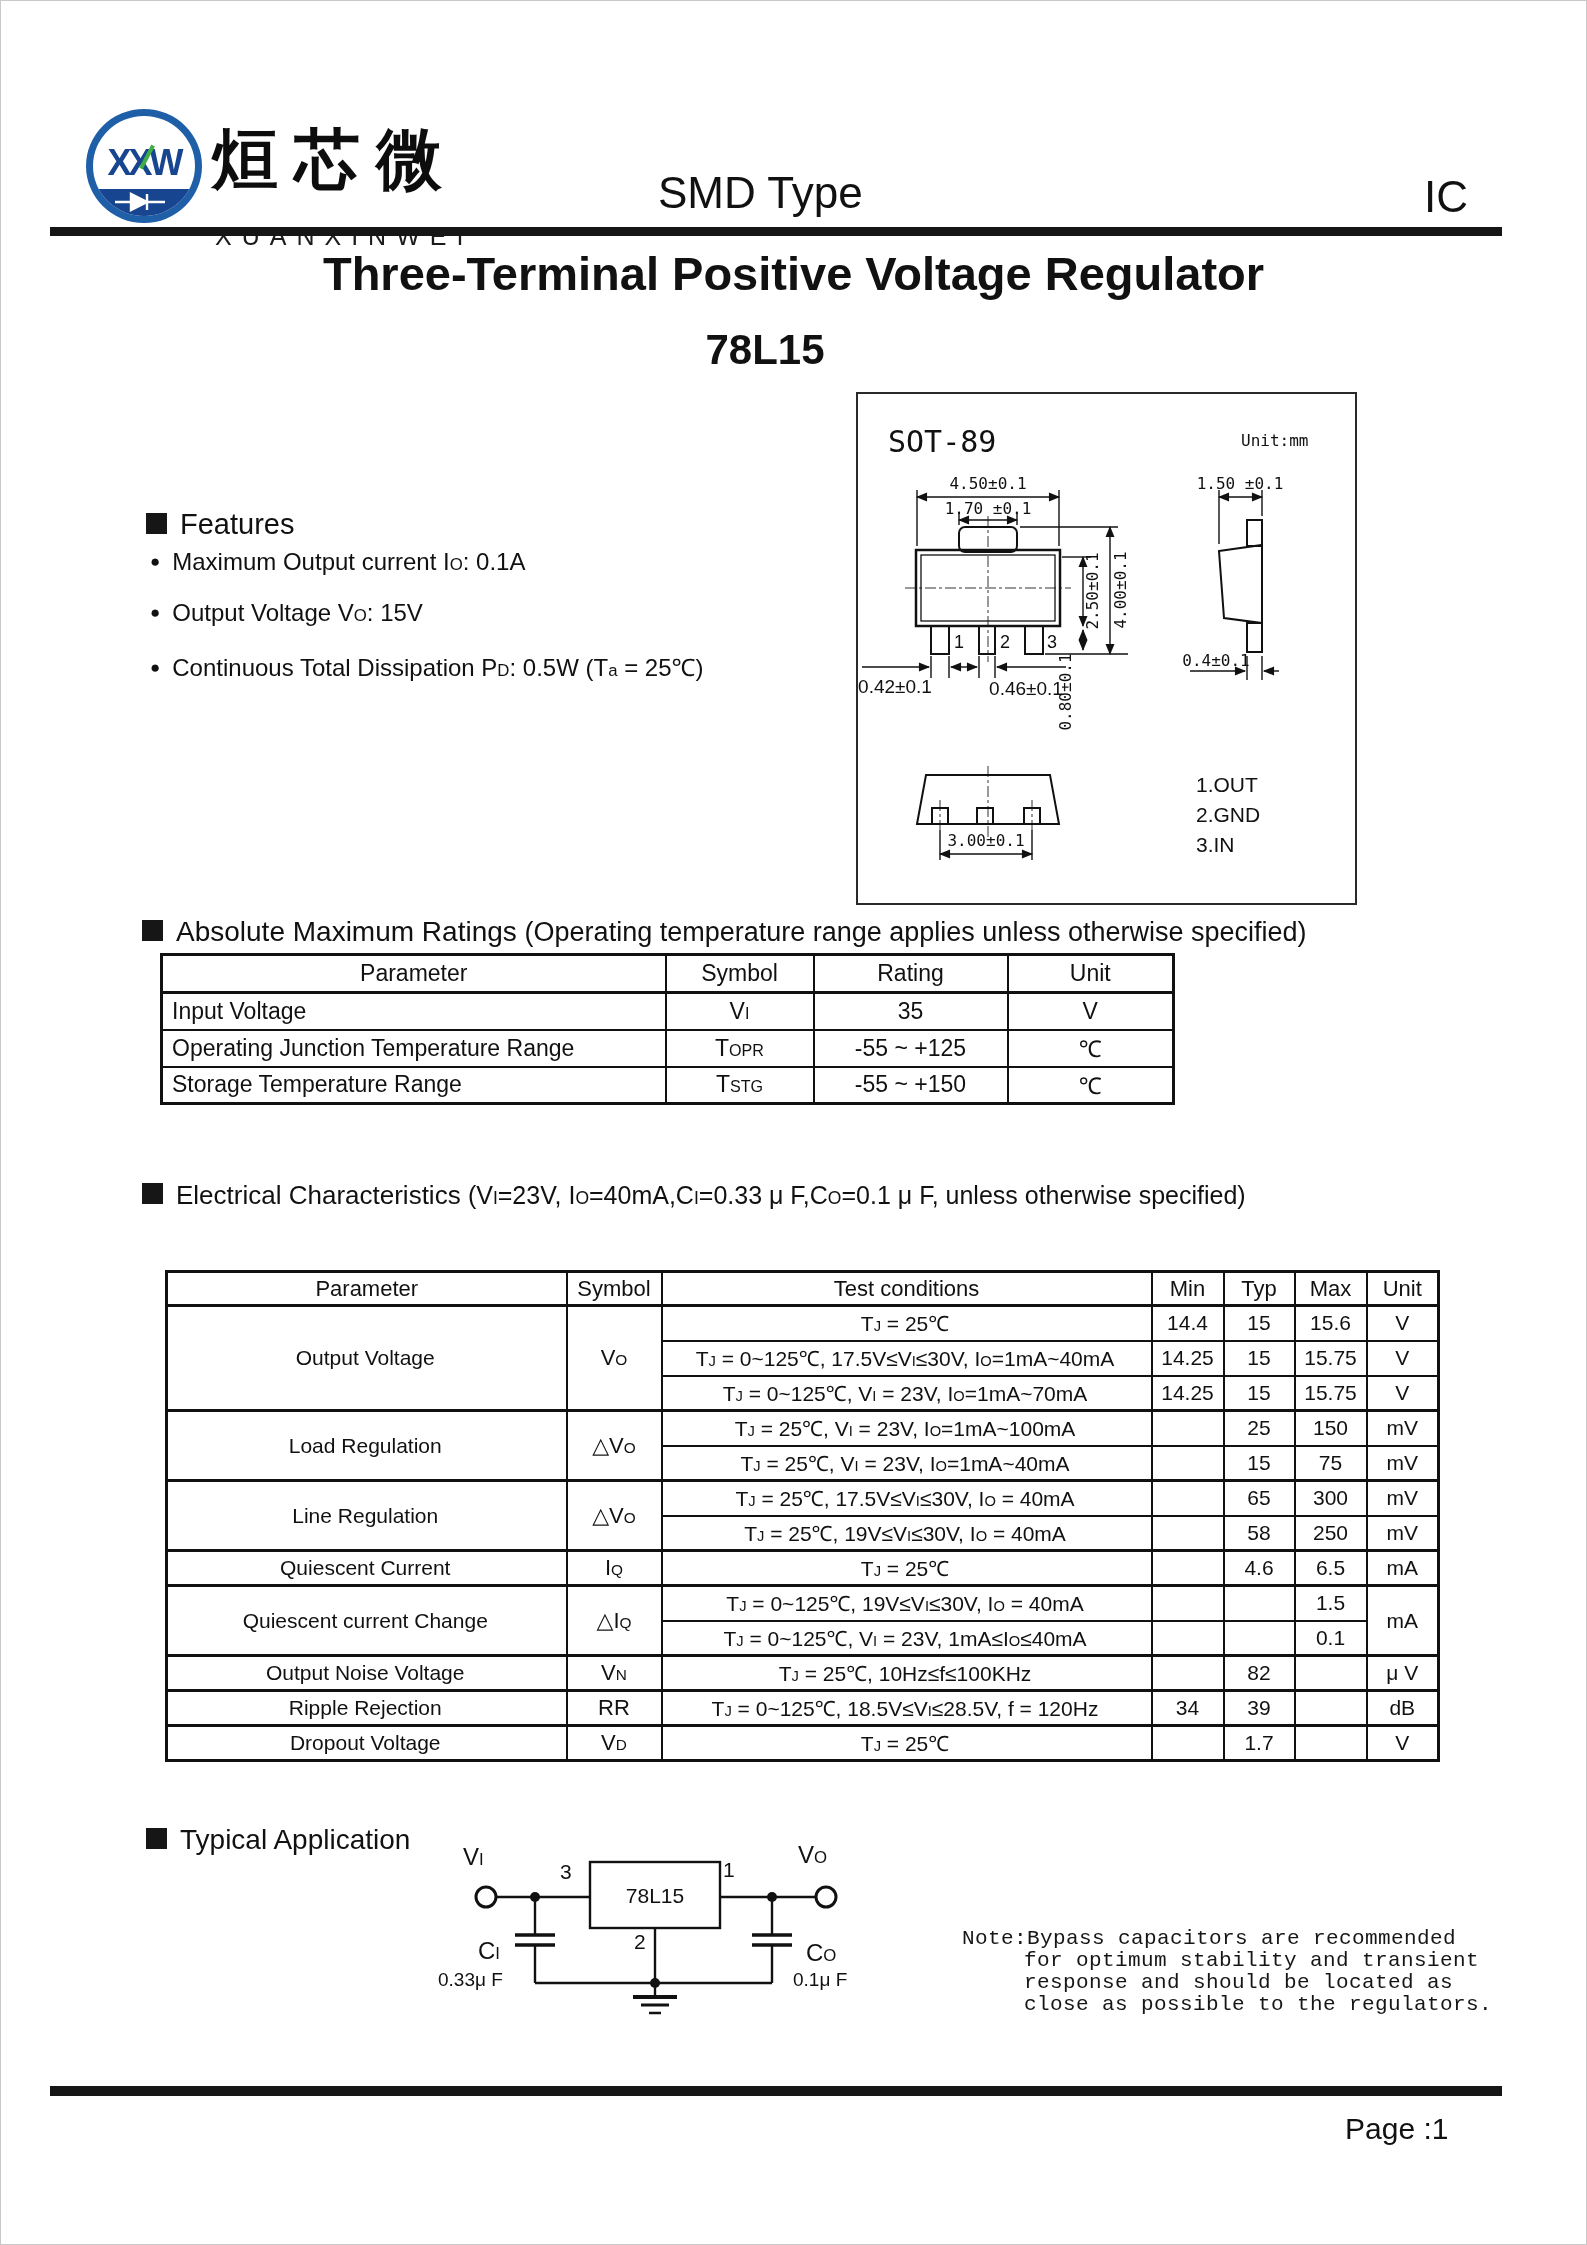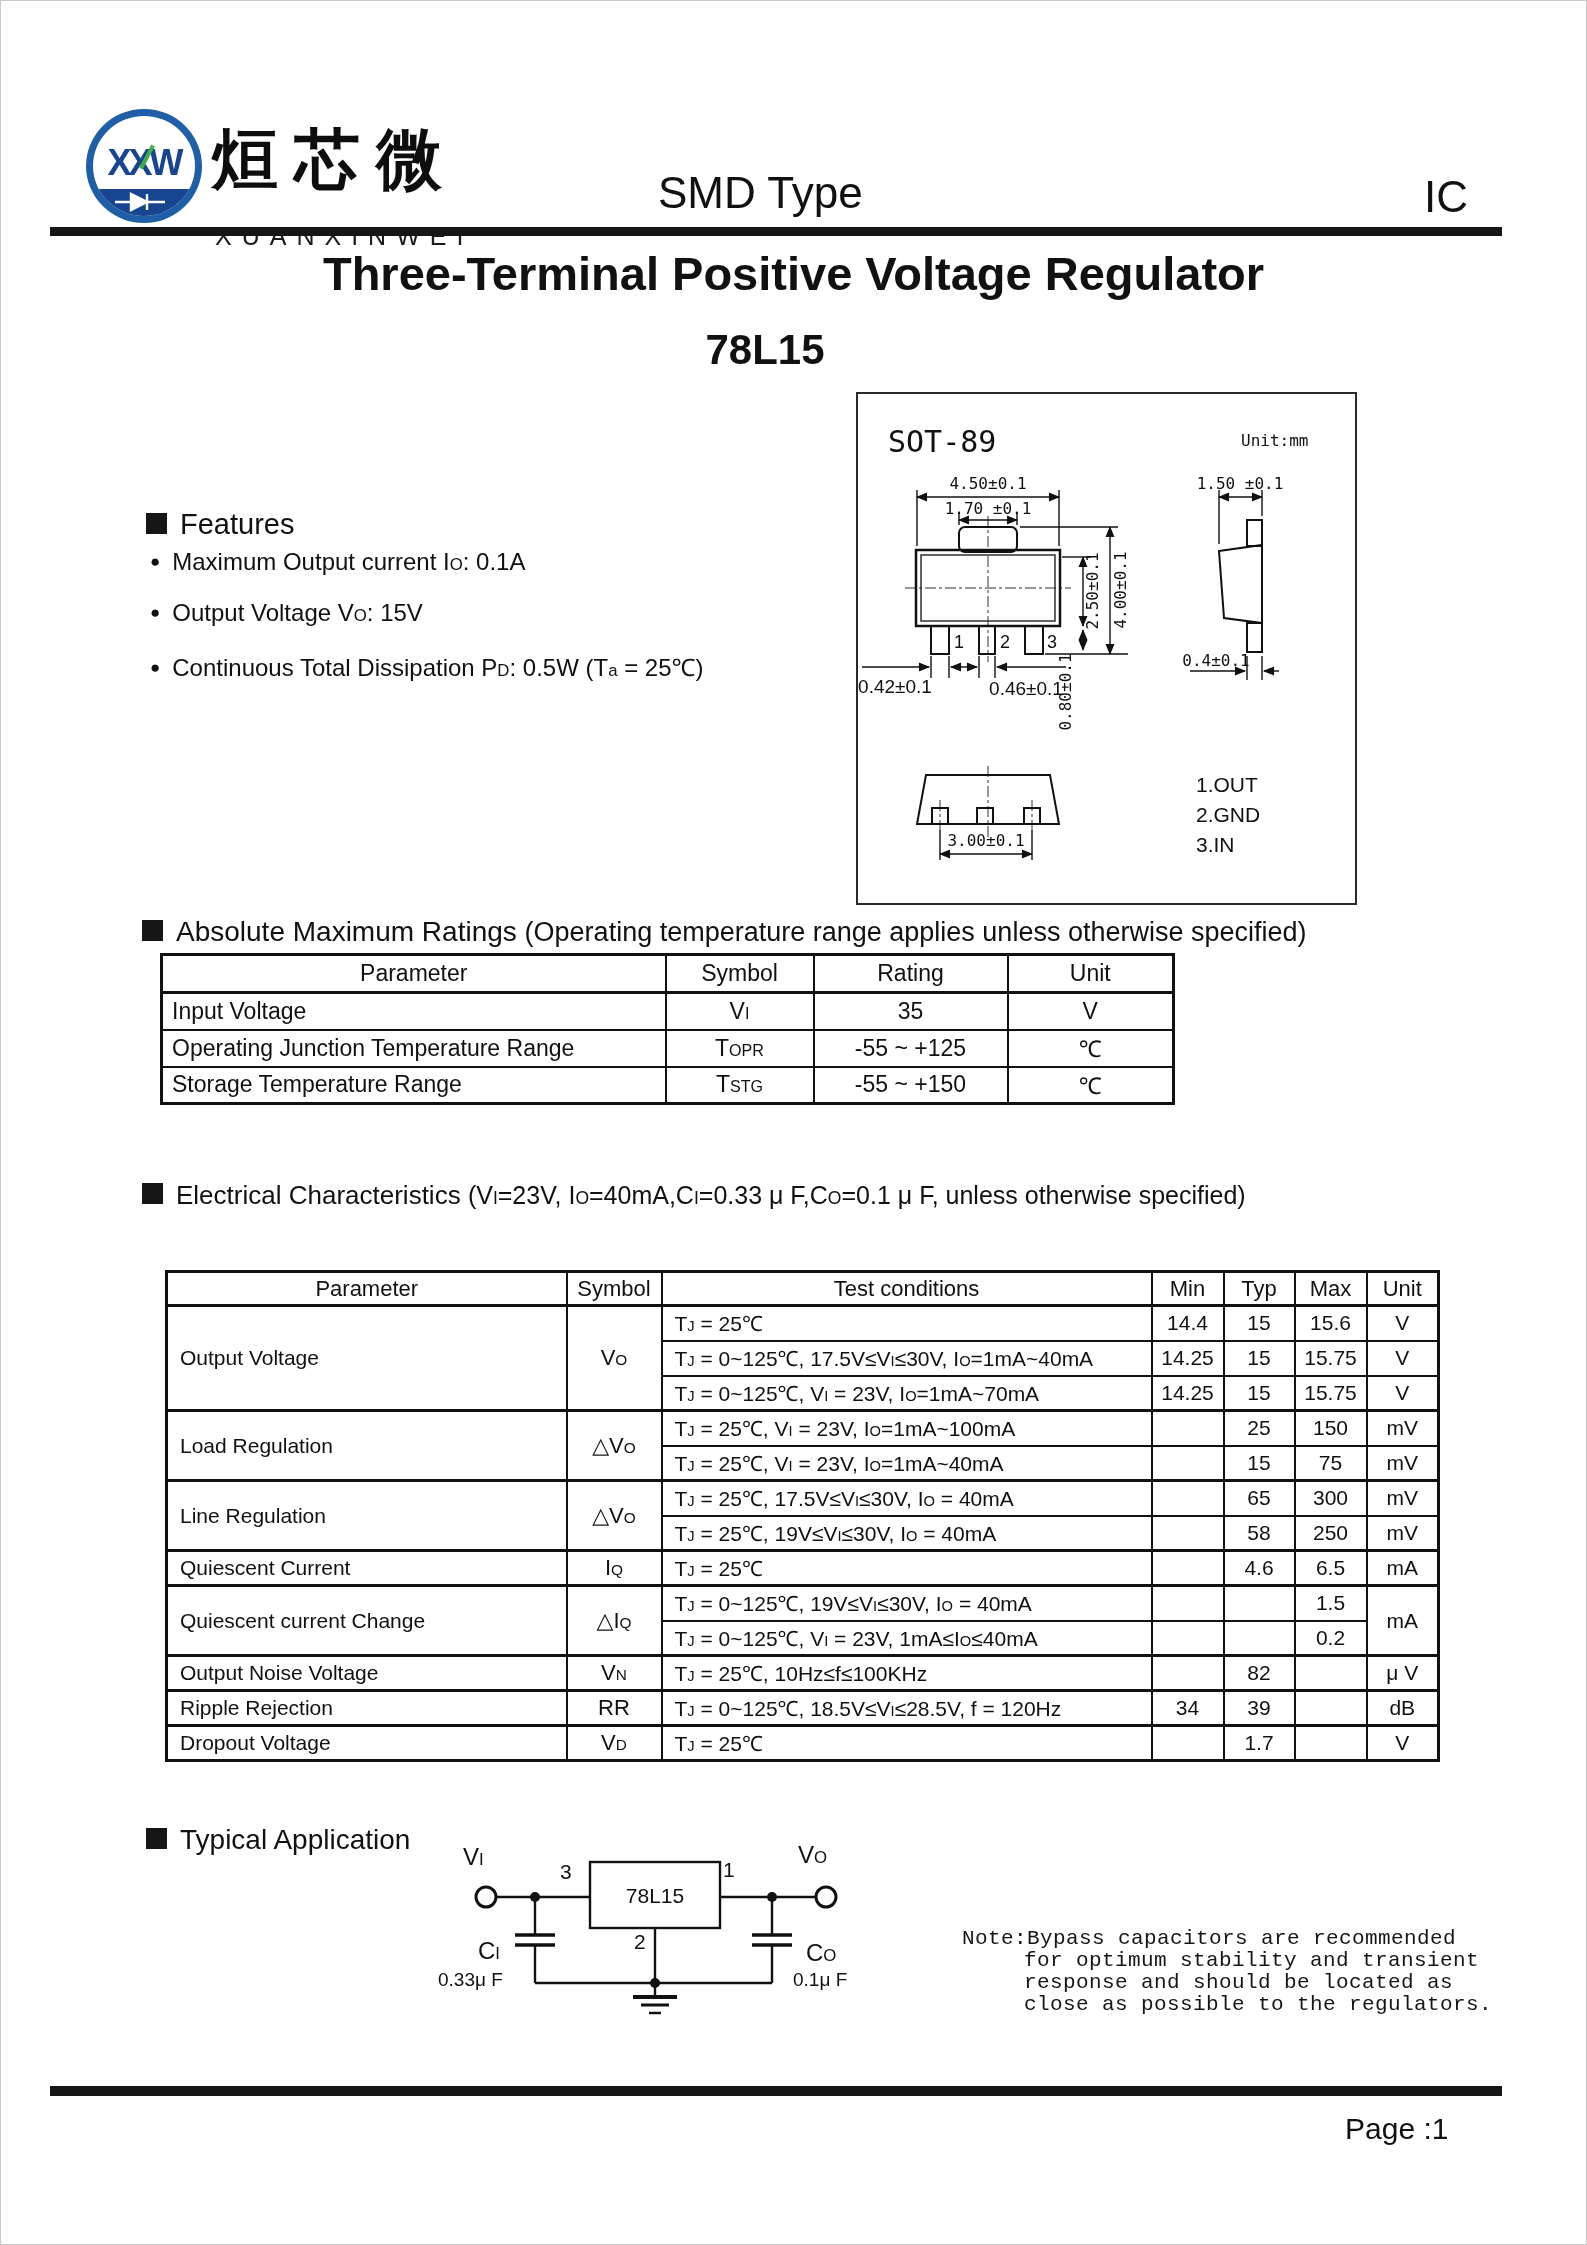--- a/index.html
+++ b/index.html
@@ -46,21 +46,21 @@
   .amr tr.amr-head{height:38px;}
   .amr tr.amr-head td{border-bottom:3px solid #111;}
   .amr td.left{text-align:left;padding-left:9px;}
 
   .ec{border:3px solid #111;font-size:21px;}
   .ec td{border:2px solid #111;text-align:center;vertical-align:middle;padding:0 3px;}
   .ec tr{height:35px;}
   .ec tr.ec-head{height:34px;}
   .ec tr.ec-head td{border-bottom:3px solid #111;font-size:22px;}
   .ec tr.gs td{border-top:3px solid #111;}
-  .ec td.left{text-align:left;padding-left:12px;}
+  .ec td.left{text-align:center;padding-left:0;}
   .ec td.sym{font-size:22px;}
 
   .note-line{font-size:21px;line-height:22px;letter-spacing:0.4px;color:#161616;white-space:nowrap;font-family:Liberation Mono, monospace;}
   .note-line.ind{padding-left:62px;}
 
   .footer-site{left:0;top:2112px;width:1587px;text-align:center;font-size:30px;}
   .footer-page{font-size:30px;}
   .circ-label{font-size:24px;white-space:nowrap;}
   .circ-pin{font-size:21px;white-space:nowrap;}
   .circ-val{font-size:19px;white-space:nowrap;}
@@ -323,21 +323,21 @@
           <td class="left">T<span class="sb">J</span> = 0~125℃, 19V≤V<span class="sb">I</span>≤30V, I<span class="sb">O</span> = 40mA</td>
           <td></td>
           <td></td>
           <td>1.5</td>
           <td rowspan="2">mA</td>
         </tr>
         <tr>
           <td class="left">T<span class="sb">J</span> = 0~125℃, V<span class="sb">I</span> = 23V, 1mA≤I<span class="sb">O</span>≤40mA</td>
           <td></td>
           <td></td>
-          <td>0.2</td>
+          <td>0.1</td>
         </tr>
         <tr class="gs">
           <td class="left" rowspan="1">Output Noise Voltage</td>
           <td class="sym" rowspan="1">V<span class="sb">N</span></td>
           <td class="left">T<span class="sb">J</span> = 25℃, 10Hz≤f≤100KHz</td>
           <td></td>
           <td>82</td>
           <td></td>
           <td>μ V</td>
         </tr>

